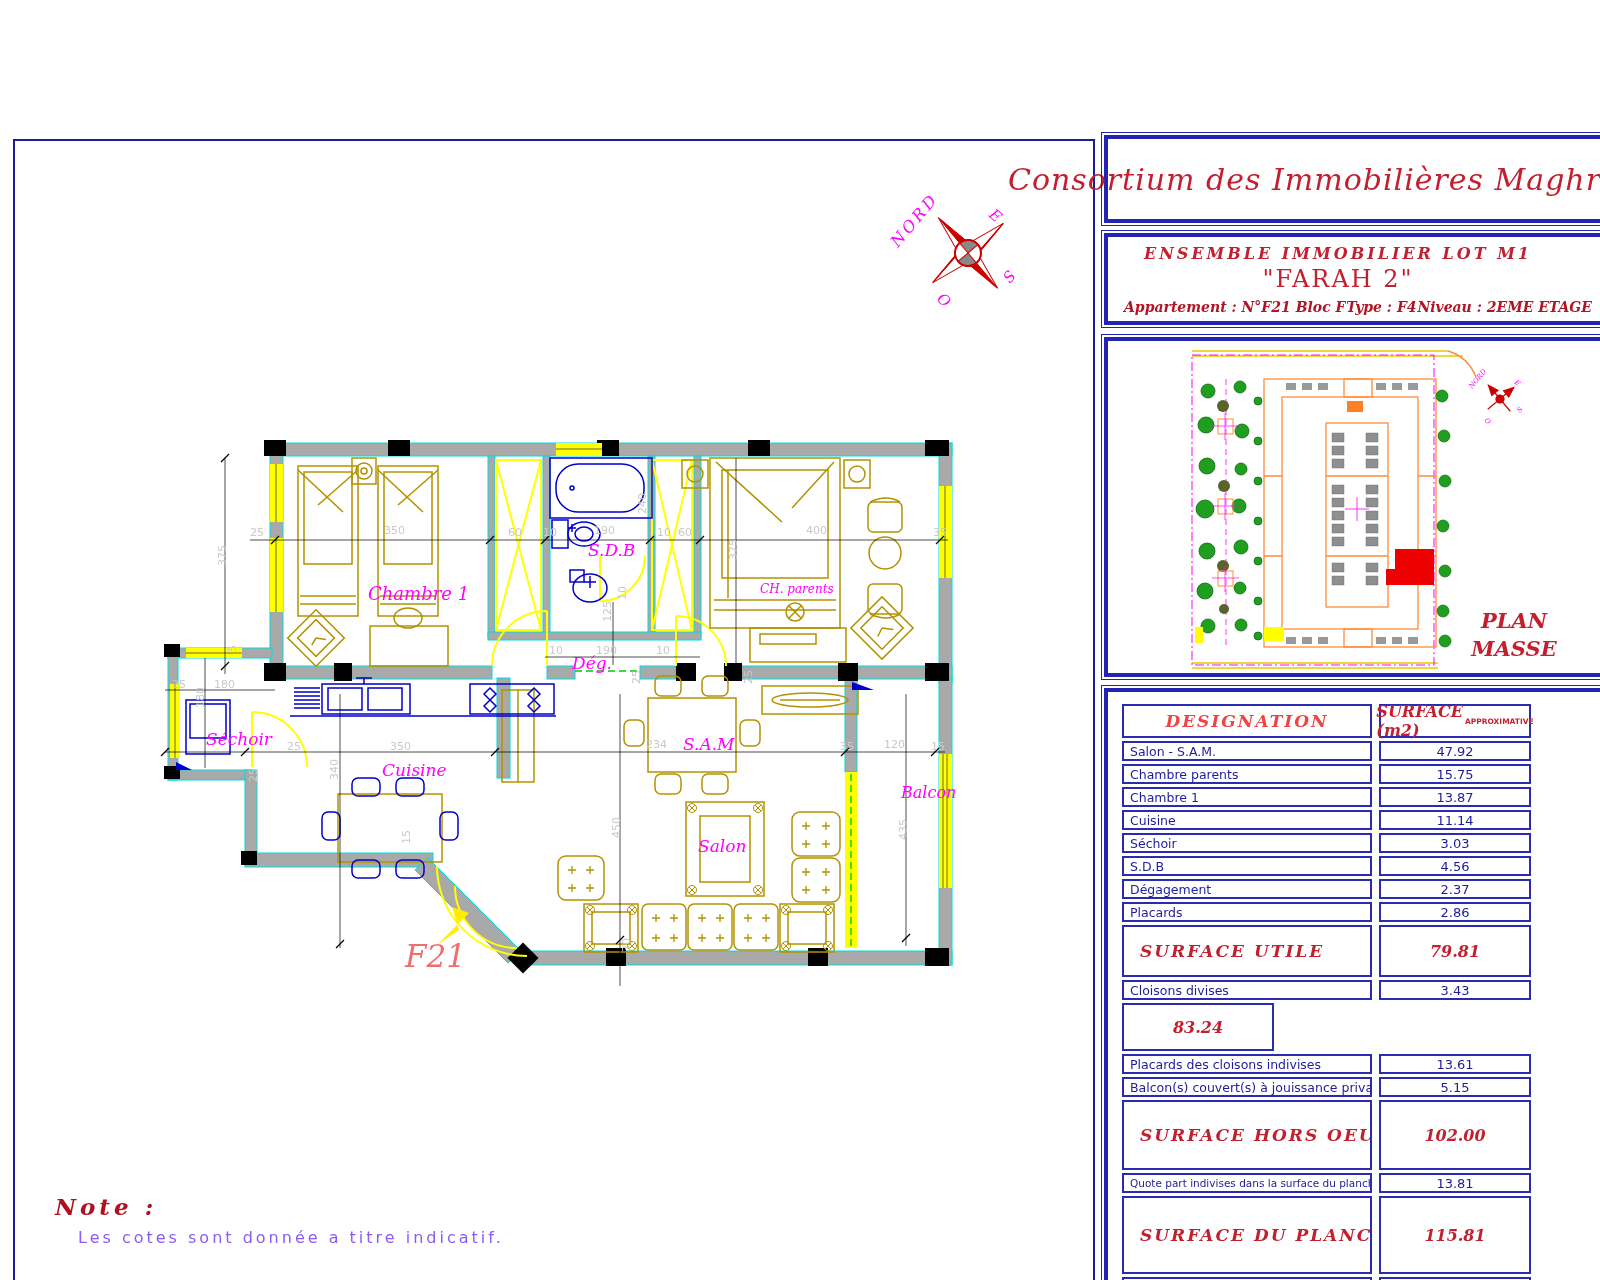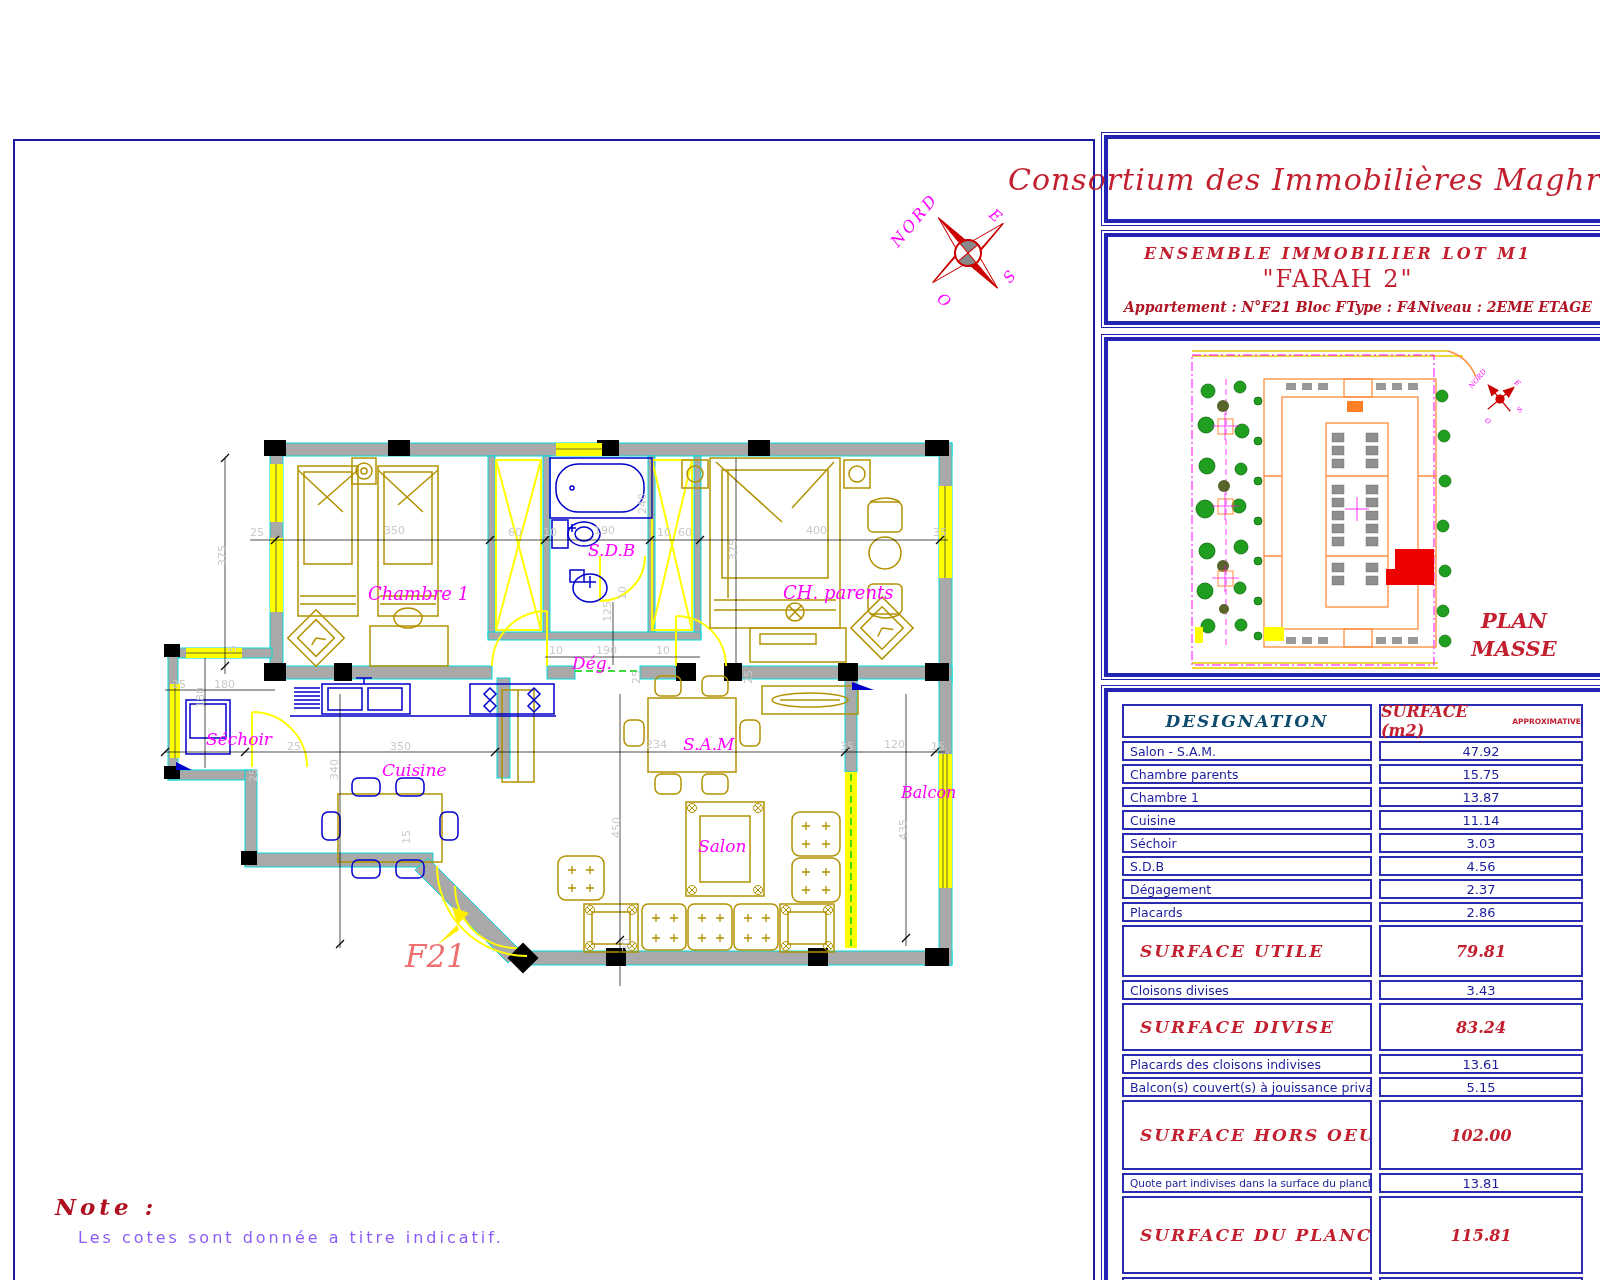--- a/index.html
+++ b/index.html
@@ -36,23 +36,23 @@
                  font-size:14px;width:468px;}
   #box-masse{top:337px;height:340px;}
   #masse-svg{position:absolute;left:0;top:0;}
   #plan-masse-title{position:absolute;left:356px;top:266px;width:100px;text-align:center;
                     color:#c21f2f;font-family:"DejaVu Serif",serif;font-weight:bold;
                     font-style:italic;font-size:21px;line-height:1.35;}
   #box-table{top:688px;height:600px;padding:12px 0 0 14px;}
   .srow{display:flex;gap:7px;margin-bottom:3px;}
   .cell{border:2px solid #2b2bb2;display:flex;align-items:center;background:#fff;box-sizing:border-box;}
   .lcell{width:250px;padding-left:6px;color:#1c1c9c;font-size:12.5px;white-space:nowrap;overflow:hidden;}
-  .rcell{width:204px;justify-content:center;color:#1c1c9c;font-size:13px;}
+  .rcell{width:152px;justify-content:center;color:#1c1c9c;font-size:13px;}
   .srow.header{height:34px;}
-  .header .lcell{justify-content:center;padding-left:0;color:#0c4a6e;
+  .header .lcell{justify-content:center;padding-left:0;color:#ef4444;
                  font:bold italic 17px "DejaVu Serif",serif;letter-spacing:2px;}
   .header .rcell{color:#c21f2f;font:bold italic 16px "DejaVu Serif",serif;}
   .header .rcell .small{font:7.5px "DejaVu Sans",sans-serif;font-weight:bold;margin-left:2px;
                         letter-spacing:0;}
   .srow.item{height:20px;}
   .srow.small{height:20px;}
   .small .lcell{font-size:10.5px;}
   .srow.total .lcell{font:bold italic 17px "DejaVu Serif",serif;color:#c21f2f;padding-left:16px;
                      letter-spacing:2px;}
   .srow.total .rcell{font:bold italic 16px "DejaVu Serif",serif;color:#c21f2f;}
@@ -365,21 +365,21 @@
       <text x="988" y="216" transform="rotate(40 988 216)" fill="#ff00ff" font-size="15" font-family="DejaVu Serif, serif" font-style="italic">E</text>
       <text x="936" y="300" transform="rotate(40 936 300)" fill="#ff00ff" font-size="15" font-family="DejaVu Serif, serif" font-style="italic">O</text>
       <text x="1010" y="284" transform="rotate(-50 1010 284)" fill="#ff00ff" font-size="15" font-family="DejaVu Serif, serif" font-style="italic">S</text>
     </g>
   </svg>
 
   <div id="plan-labels">
       <span class="room-label" style="left: 368px; top: 583px; font-size: 18px;">Chambre 1</span>
       <span class="room-label" style="left: 588px; top: 540px; font-size: 17px;">S.D.B</span>
       <span class="room-label" style="left: 572px; top: 605px; font-size: 17px; margin-top: 48px;">Dég.</span>
-      <span class="room-label" style="left: 783px; top: 582px; font-size: 18px;">CH. parents</span>
+      <span class="room-label" style="left: 760px; top: 582px; font-size: 12px;">CH. parents</span>
       <span class="room-label" style="left: 206px; top: 729px; font-size: 17px;">Séchoir</span>
       <span class="room-label" style="left: 382px; top: 760px; font-size: 17px;">Cuisine</span>
       <span class="room-label" style="left: 683px; top: 734px; font-size: 17px;">S.A.M</span>
       <span class="room-label" style="left: 698px; top: 836px; font-size: 17px;">Salon</span>
       <span class="room-label" style="left: 861px; top: 783px; font-size: 16px; margin-left: 40px;">Balcon</span>
       <span class="dim-label" style="left: 250px; top: 526px;">25</span>
       <span class="dim-label" style="left: 384px; top: 524px;">350</span>
       <span class="dim-label" style="left: 508px; top: 526px;">60</span>
       <span class="dim-label" style="left: 543px; top: 526px;">10</span>
       <span class="dim-label" style="left: 594px; top: 524px;">190</span>
@@ -621,21 +621,20 @@
         </div>
         <div class="srow total" style="height: 52px;">
           <div class="cell lcell">SURFACE  UTILE</div>
           <div class="cell rcell">79.81</div>
         </div>
         <div class="srow item">
           <div class="cell lcell">Cloisons divises</div>
           <div class="cell rcell">3.43</div>
         </div>
         <div class="srow total" style="height: 48px;">
-          <div class="cell lcell">SURFACE  DIVISE</div>
           <div class="cell rcell">83.24</div>
         </div>
         <div class="srow item">
           <div class="cell lcell">Placards des cloisons indivises</div>
           <div class="cell rcell">13.61</div>
         </div>
         <div class="srow item">
           <div class="cell lcell">Balcon(s) couvert(s) à jouissance privative</div>
           <div class="cell rcell">5.15</div>
         </div>

